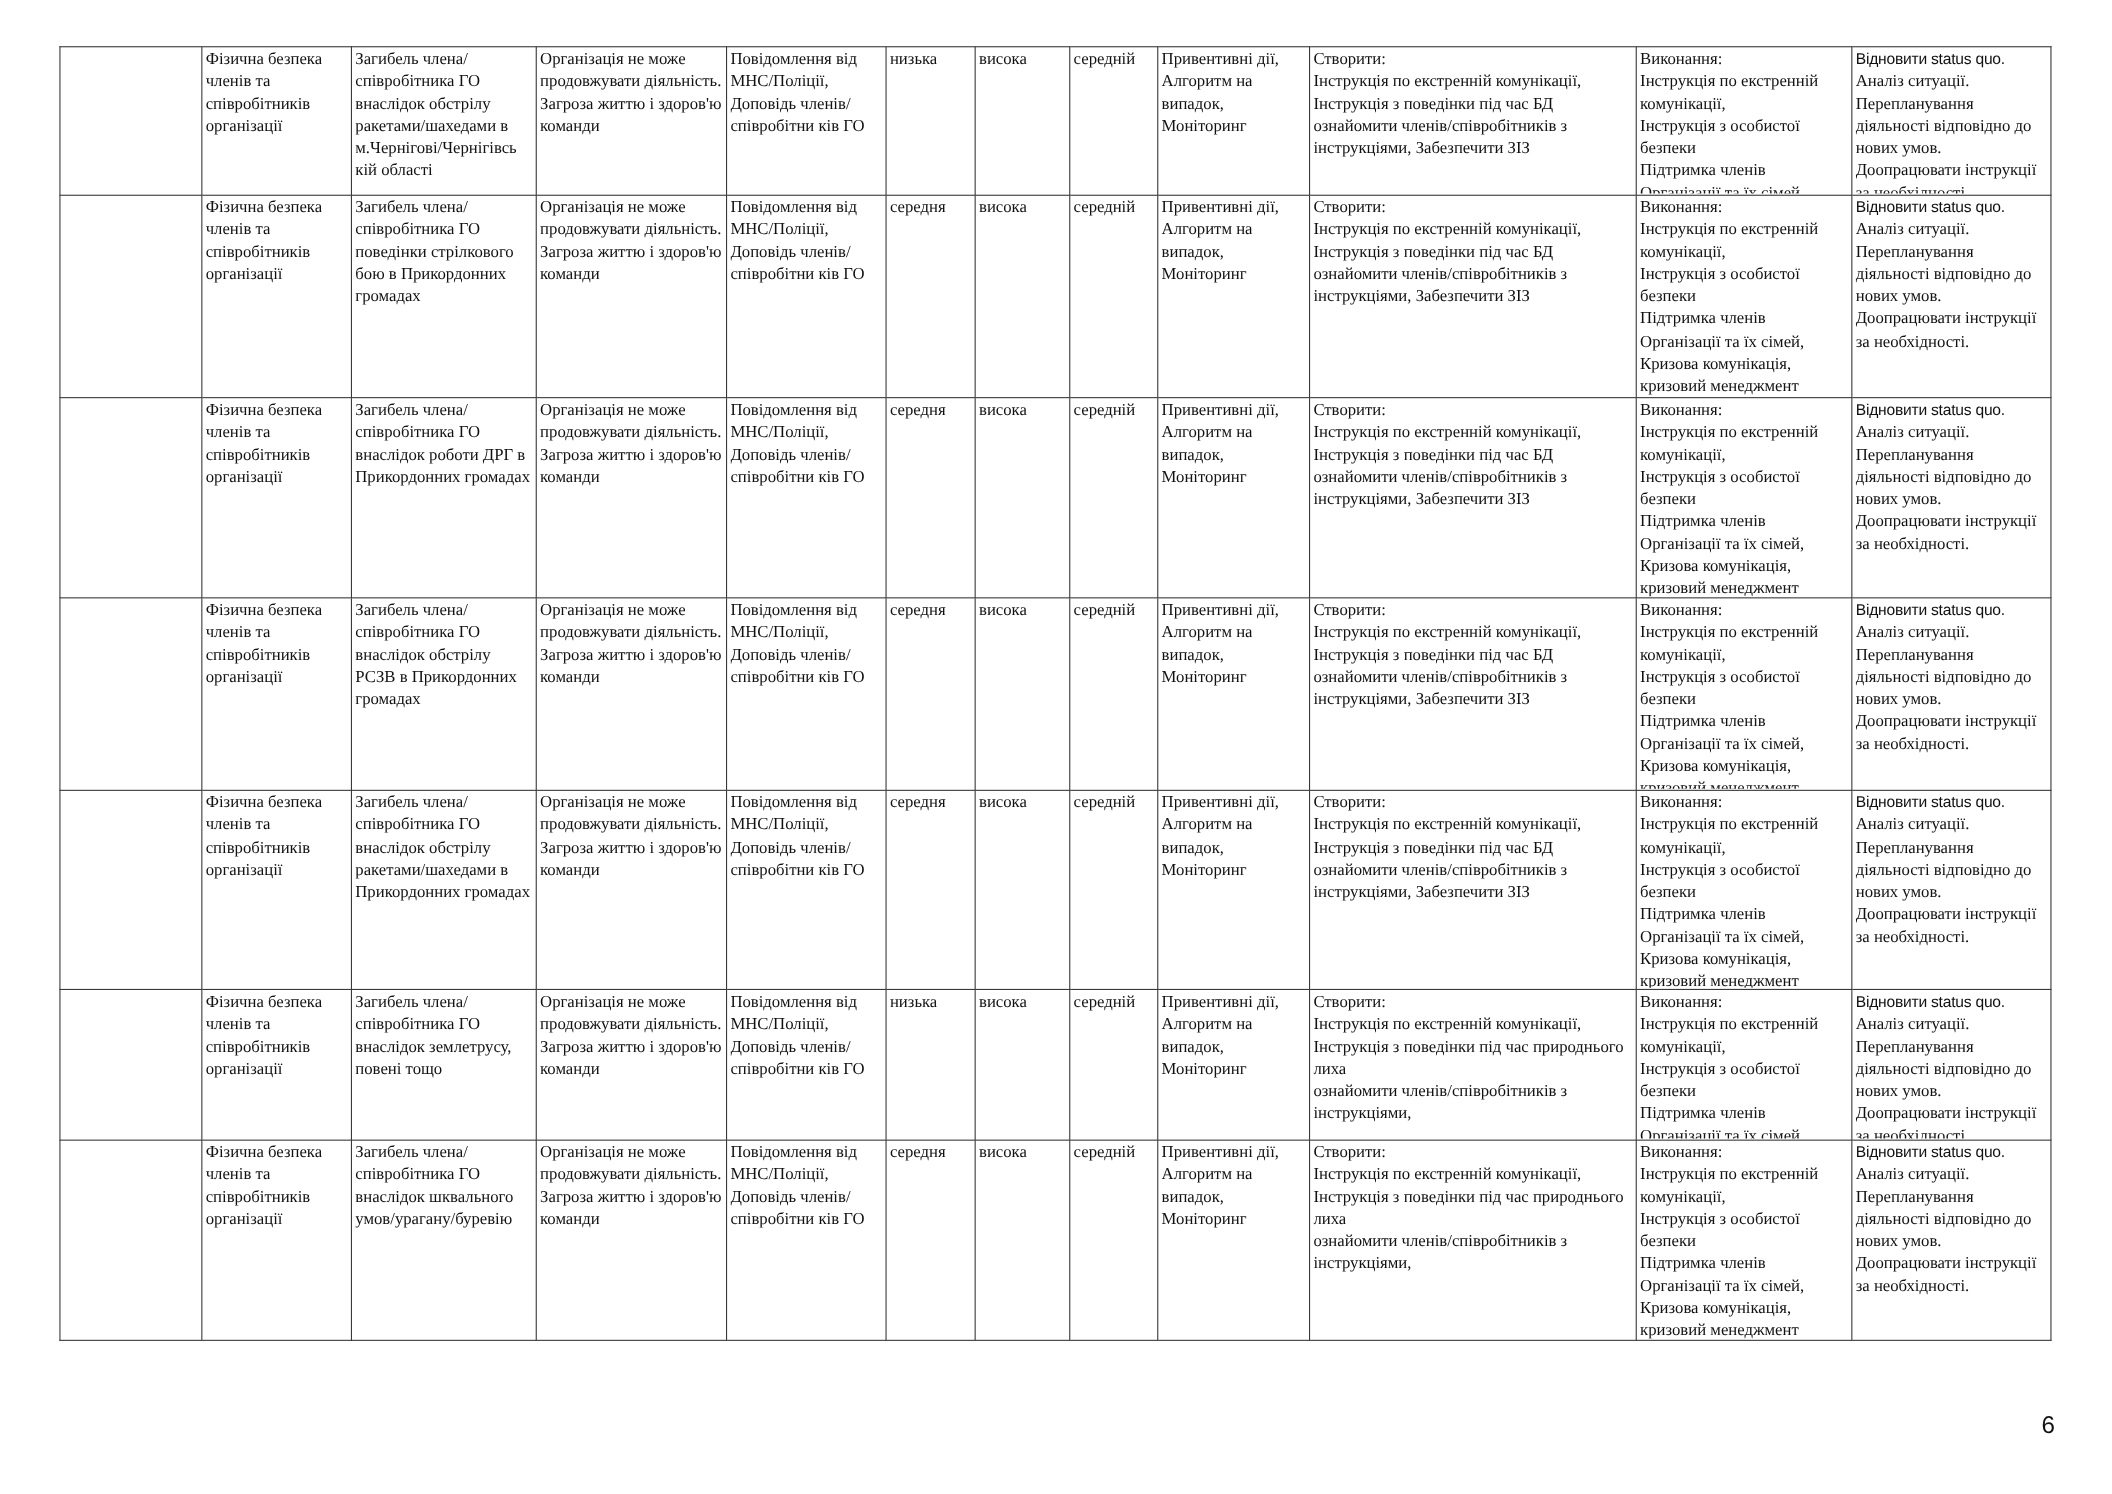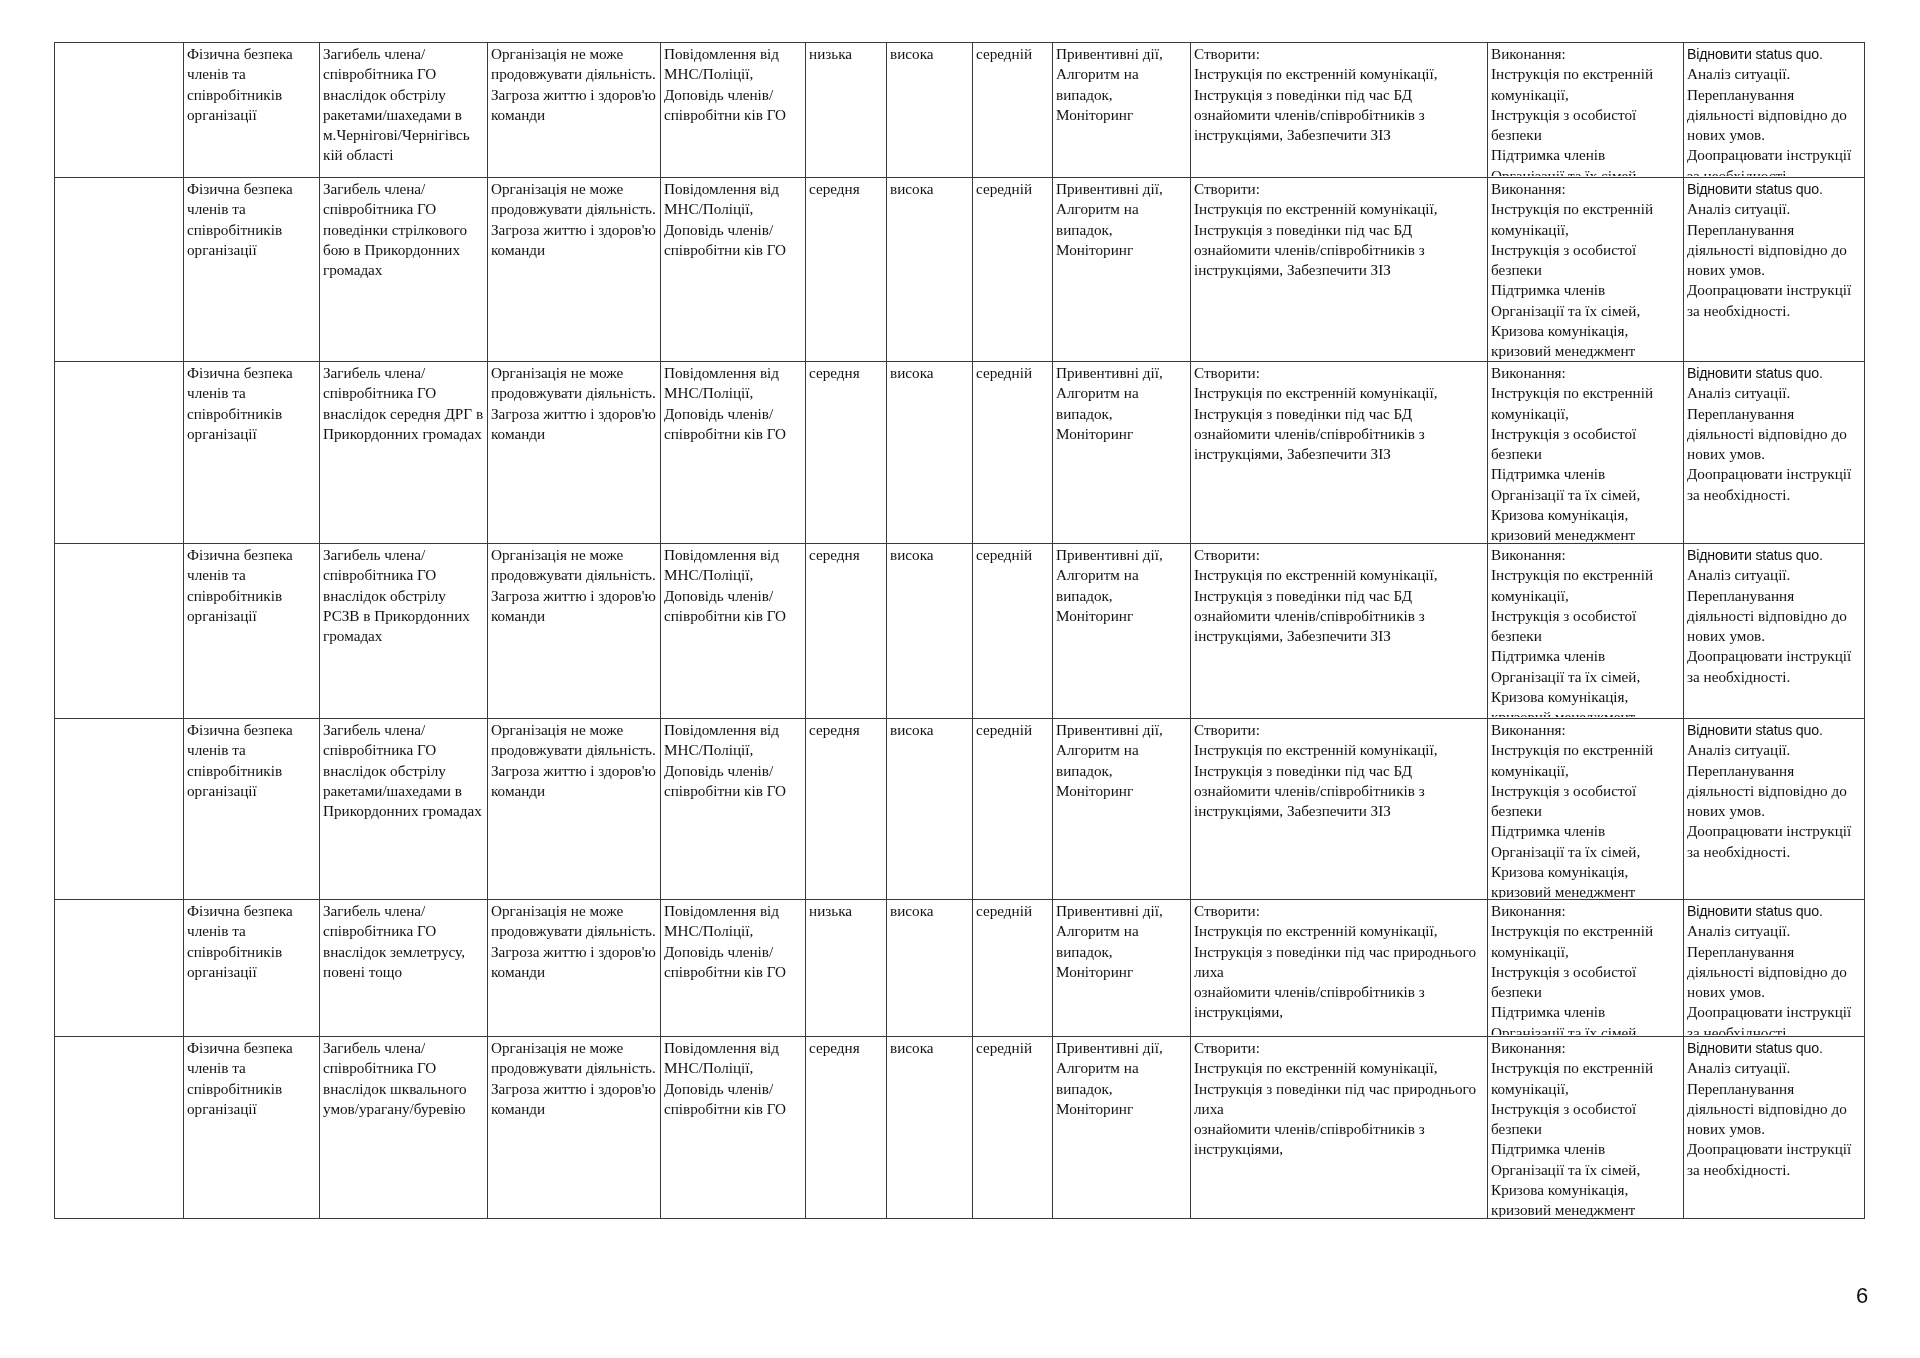--- a/index.html
+++ b/index.html
@@ -91,21 +91,21 @@
 Інструкція з особистої безпеки
 Підтримка членів Організації та їх сімей,
 Кризова комунікація, кризовий менеджмент</div></td>
           <td class="c12"><div class="cellwrap" style="max-height: 181px;"><div>Відновити status quo.</div><div class="serif">Аналіз ситуації.
 Перепланування діяльності відповідно до нових умов.
 Доопрацювати інструкції за необхідності.</div></div></td>
         </tr>
         <tr style="height: 182px;">
           <td class="c1"><div class="cellwrap" style="max-height: 179px;"></div></td>
           <td class="c2"><div class="cellwrap" style="max-height: 179px;">Фізична безпека членів та співробітників організації</div></td>
-          <td class="c3"><div class="cellwrap" style="max-height: 179px;">Загибель члена/співробітника ГО внаслідок середня ДРГ в Прикордонних громадах</div></td>
+          <td class="c3"><div class="cellwrap" style="max-height: 179px;">Загибель члена/співробітника ГО внаслідок роботи ДРГ в Прикордонних громадах</div></td>
           <td class="c4"><div class="cellwrap" style="max-height: 179px;">Організація не може продовжувати діяльність. Загроза життю і здоров'ю команди</div></td>
           <td class="c5"><div class="cellwrap" style="max-height: 179px;">Повідомлення від МНС/Поліції, Доповідь членів/співробітни ків ГО</div></td>
           <td class="c6"><div class="cellwrap" style="max-height: 179px;">середня</div></td>
           <td class="c7"><div class="cellwrap" style="max-height: 179px;">висока</div></td>
           <td class="c8"><div class="cellwrap" style="max-height: 179px;">середній</div></td>
           <td class="c9"><div class="cellwrap" style="max-height: 179px;">Привентивні дії, Алгоритм на випадок, Моніторинг</div></td>
           <td class="c10"><div class="cellwrap" style="max-height: 179px;">Створити:
 Інструкція по екстренній комунікації,
 Інструкція з поведінки під час БД
 ознайомити членів/співробітників з інструкціями, Забезпечити ЗІЗ</div></td>

